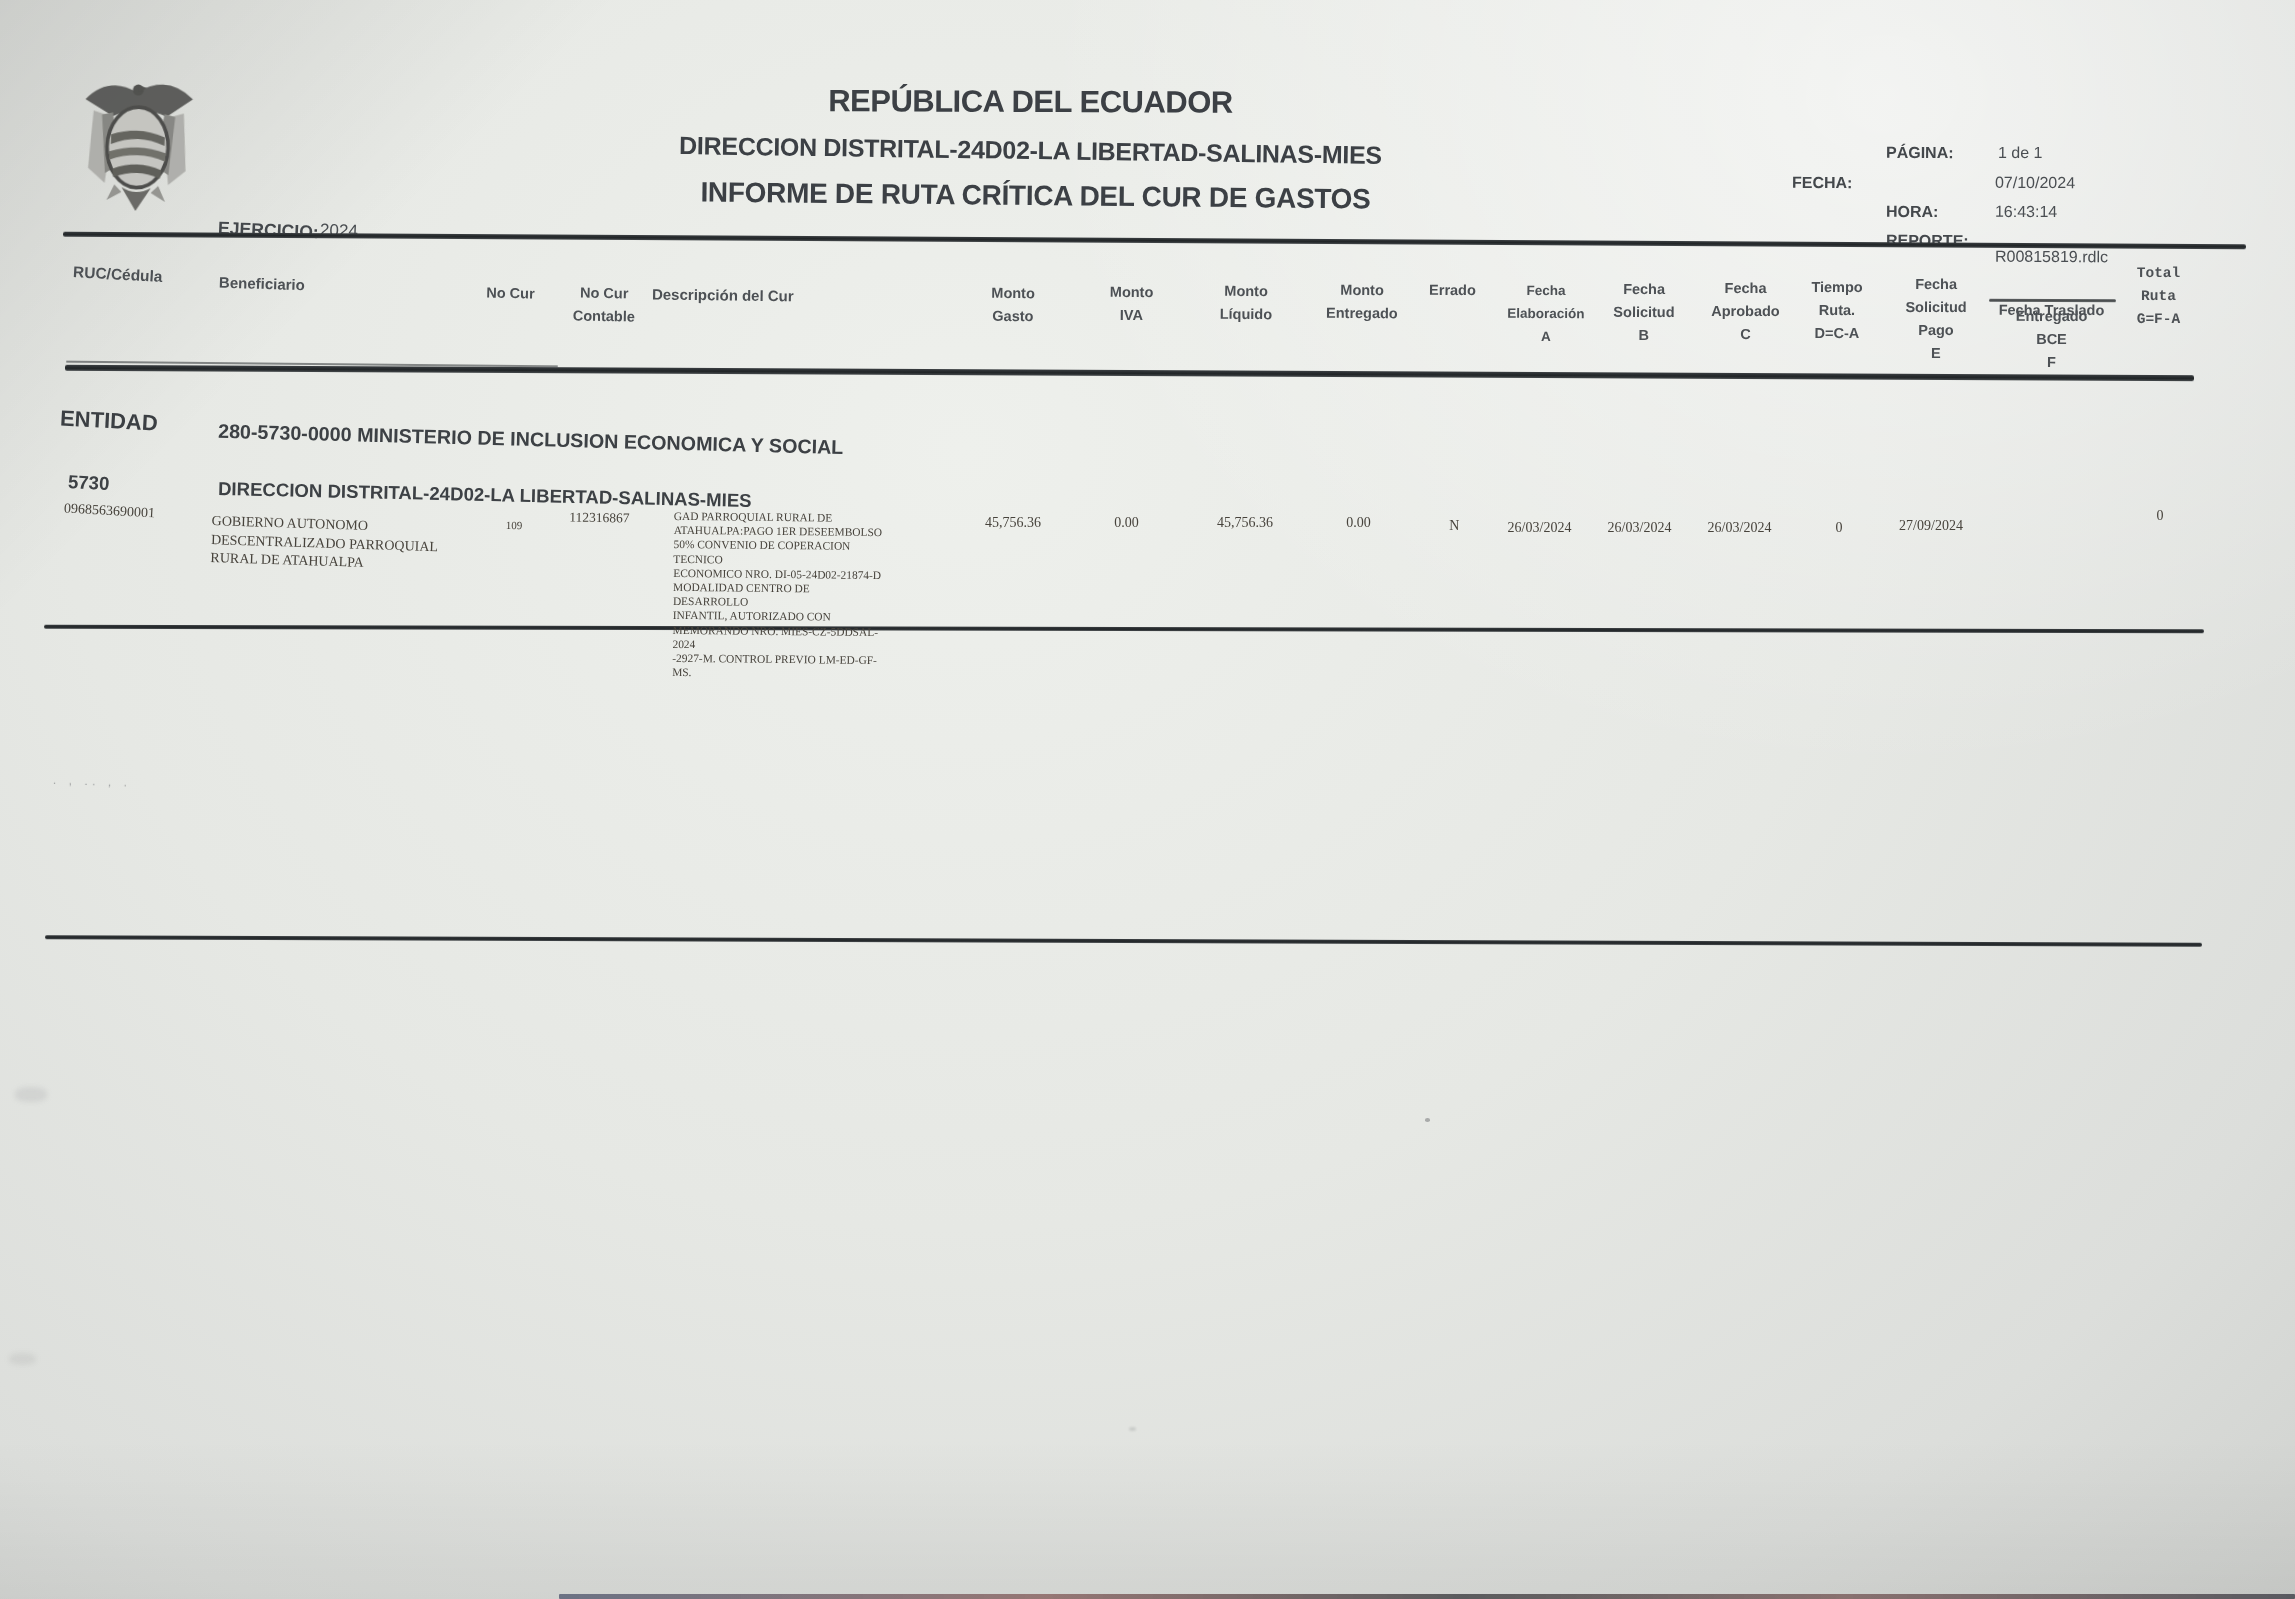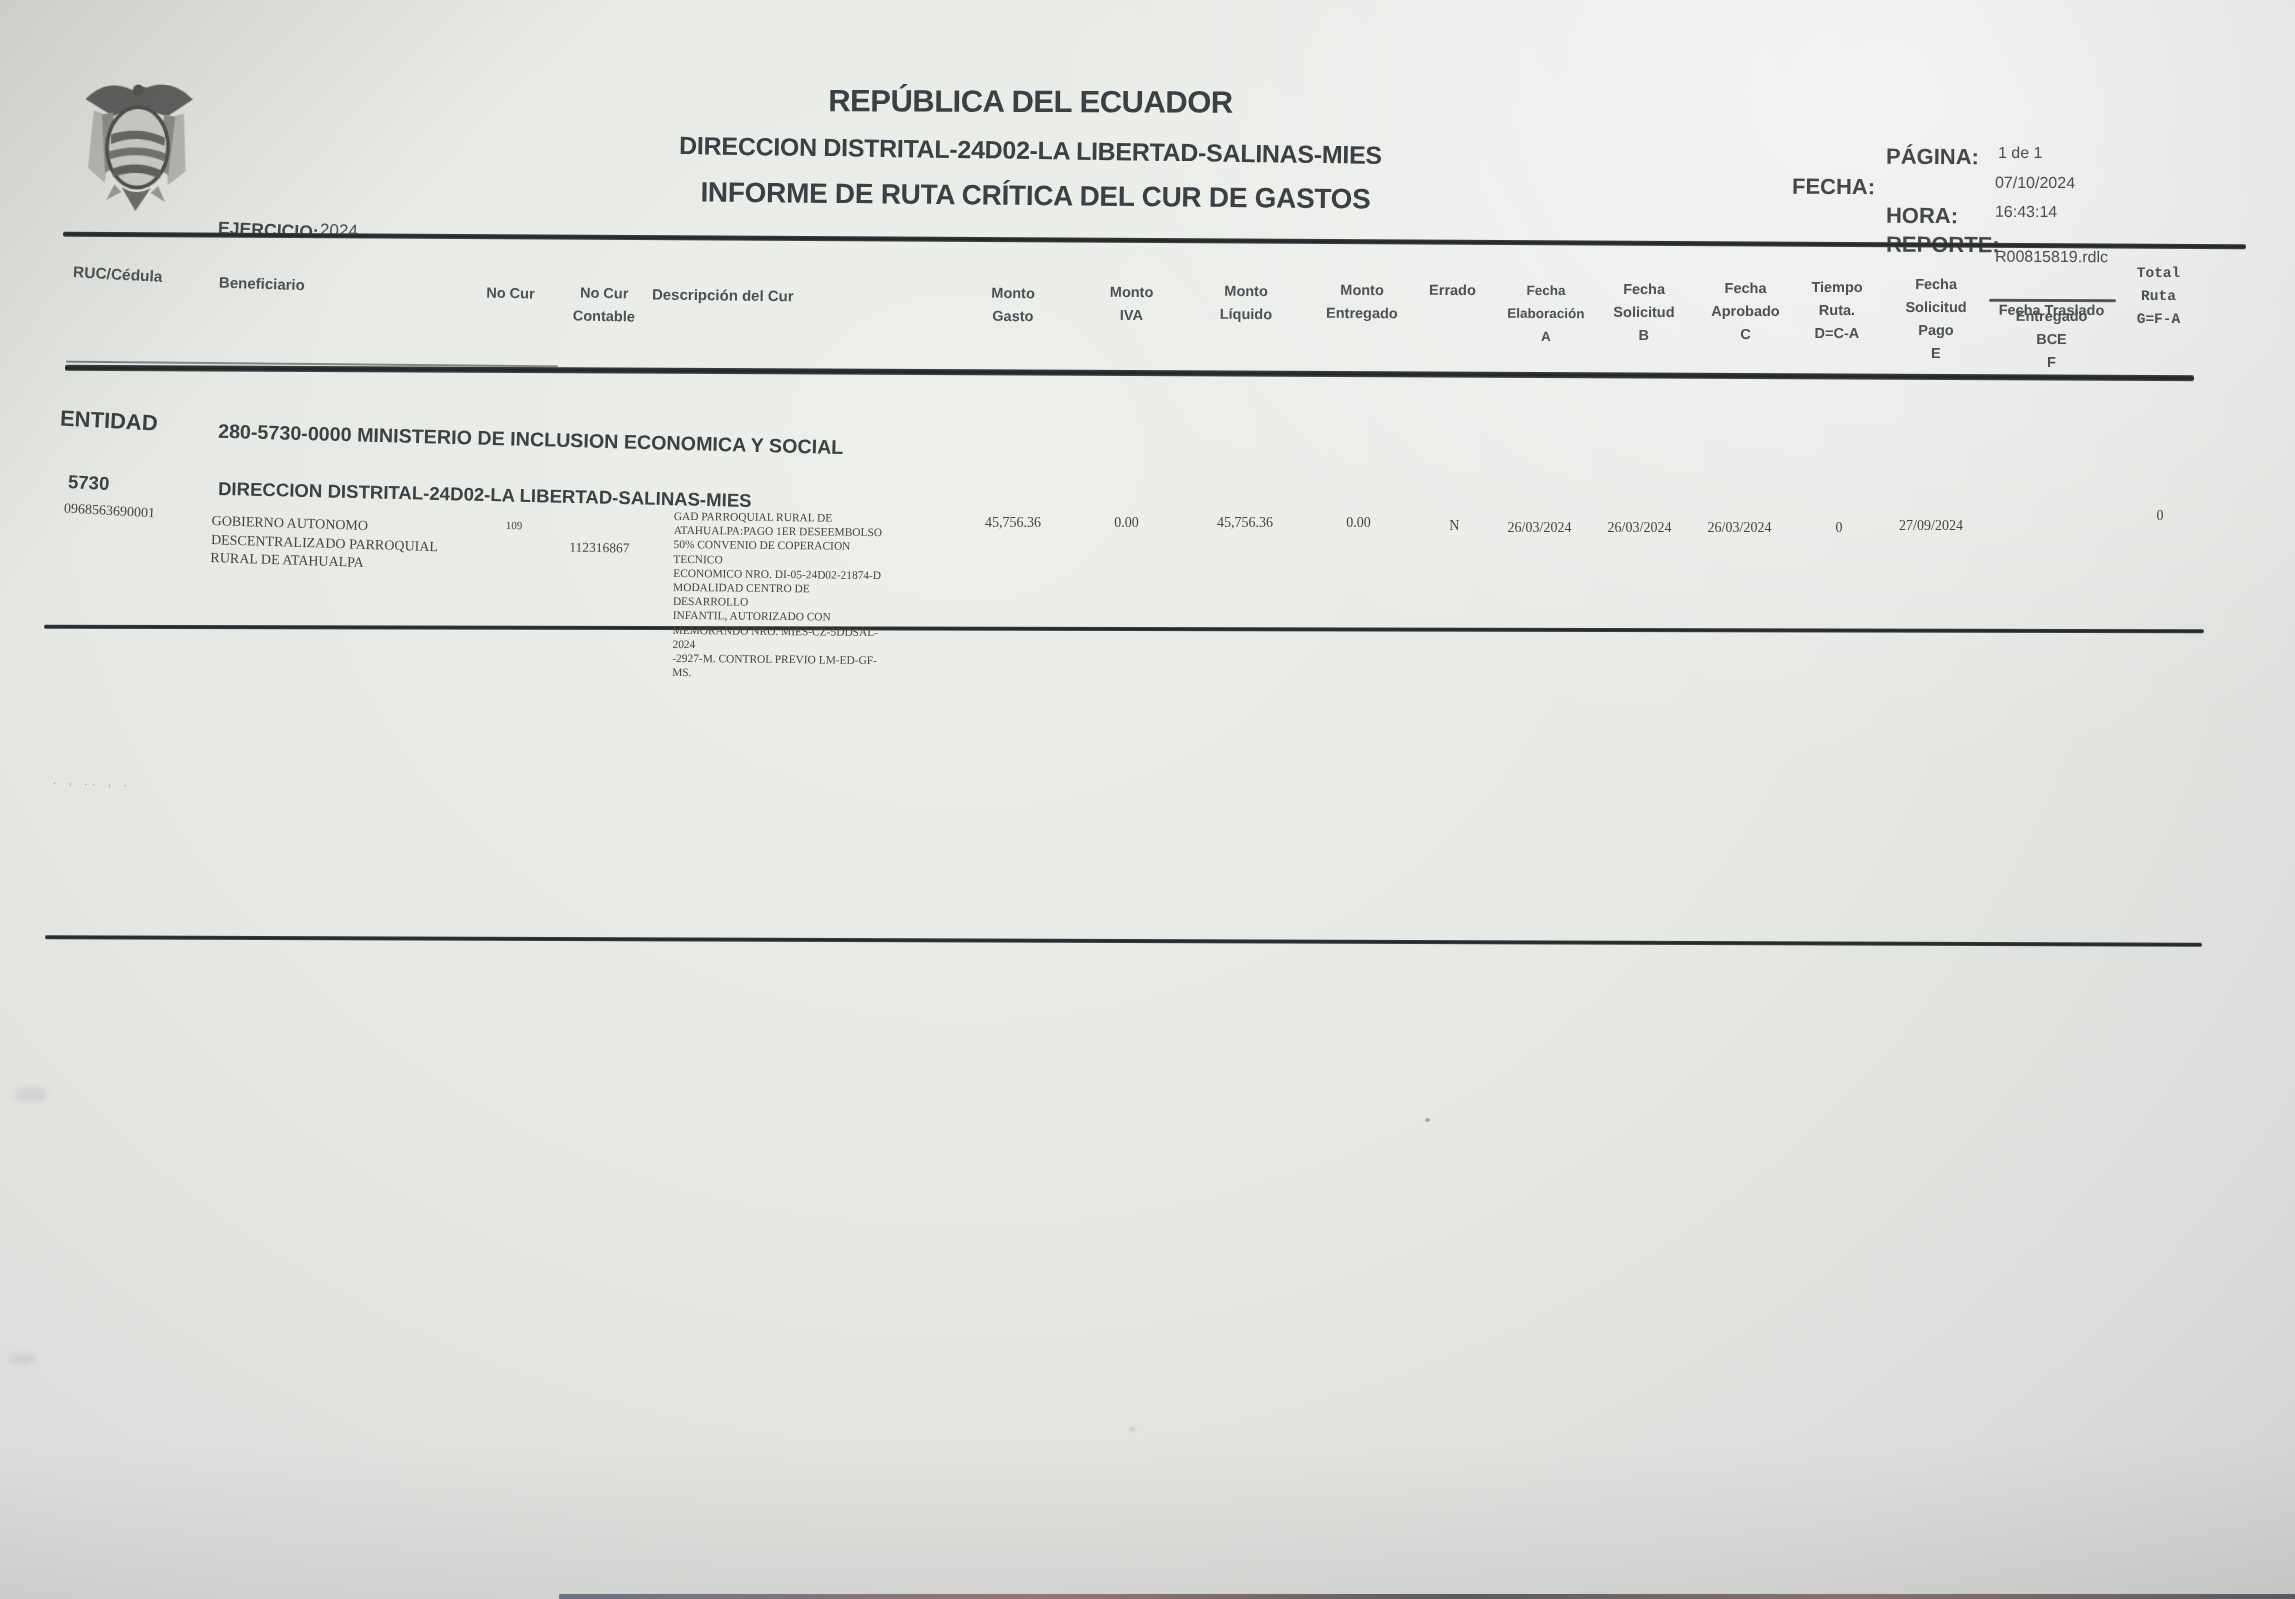--- a/index.html
+++ b/index.html
@@ -13,21 +13,21 @@
       radial-gradient(ellipse at 42% 28%, #eef0ec 0%, #e6e8e4 48%, #dcdedb 80%, #d0d2cf 100%);
     font-family:"Liberation Sans", sans-serif;
     color:#3f4347;
   }
   #content{position:absolute;inset:0;filter:blur(0.4px);}
   .abs{position:absolute;white-space:pre-line;}
   .hcell{font-weight:bold;color:#4d5155;font-size:14.5px;line-height:23px;text-align:center;letter-spacing:0px;}
   .dcell{font-family:"Liberation Serif", serif;color:#47433c;font-size:14px;line-height:17.6px;text-align:center;}
   .b{font-weight:bold;}
   .rule{position:absolute;background:linear-gradient(180deg,#3a3e41,#1f2325 55%,#45494c);border-radius:2.1px;filter:blur(0.5px);}
-  .metalabel{font-weight:bold;font-size:22px;color:#44484c;}
+  .metalabel{font-weight:bold;font-size:16px;color:#44484c;}
   .metaval{font-size:16px;color:#4a4e52;}
   .titleline{text-align:center;color:#3c4045;}
   .speck{position:absolute;border-radius:50%;}
 </style>
 </head>
 <body>
 
 <div id="paper">
 <div id="content">
 
@@ -115,21 +115,21 @@
   <div class="abs b" style="left:60px;top:408px;font-size:22px;color:#3b3f43;transform:rotate(3deg);">ENTIDAD</div>
   <div class="abs b" style="left:218px;top:428px;font-size:19.7px;color:#3d4145;transform:rotate(1.5deg);">280-5730-0000 MINISTERIO DE INCLUSION ECONOMICA Y SOCIAL</div>
   <div class="abs b" style="left:68px;top:472px;font-size:18.6px;color:#3d4145;transform:rotate(3deg);">5730</div>
   <div class="abs b" style="left:218px;top:484px;font-size:18.6px;color:#3d4145;transform:rotate(1.3deg);">DIRECCION DISTRITAL-24D02-LA LIBERTAD-SALINAS-MIES</div>
 
   <div class="abs dcell" style="left:64px;top:503px;width:129px;text-align:left;transform:rotate(3.2deg);">0968563690001</div>
   <div class="abs dcell" style="left:211px;top:516px;width:249px;text-align:left;font-size:14px;line-height:18.6px;transform:rotate(1.8deg);">GOBIERNO AUTONOMO
 DESCENTRALIZADO PARROQUIAL
 RURAL DE ATAHUALPA</div>
   <div class="abs dcell" style="left:492px;top:517px;width:44px;font-size:11px;transform:rotate(0.8deg);">109</div>
-  <div class="abs dcell" style="left:562px;top:539px;width:75px;font-size:13.5px;transform:rotate(0.8deg);">112316867</div>
+  <div class="abs dcell" style="left:562px;top:509px;width:75px;font-size:13.5px;transform:rotate(0.8deg);">112316867</div>
   <div class="abs dcell" style="left:673px;top:510px;width:212px;text-align:left;font-size:11.4px;line-height:14.2px;transform:rotate(0.6deg);">GAD PARROQUIAL RURAL DE
 ATAHUALPA:PAGO 1ER DESEEMBOLSO
 50% CONVENIO DE COPERACION TECNICO
 ECONOMICO NRO. DI-05-24D02-21874-D
 MODALIDAD CENTRO DE DESARROLLO
 INFANTIL, AUTORIZADO CON
 MEMORANDO NRO. MIES-CZ-5DDSAL-2024
 -2927-M. CONTROL PREVIO LM-ED-GF-MS.</div>
   <div class="abs dcell" style="left:963px;top:514px;width:78px;text-align:right;">45,756.36</div>
   <div class="abs dcell" style="left:1103px;top:514px;width:47px;">0.00</div>

